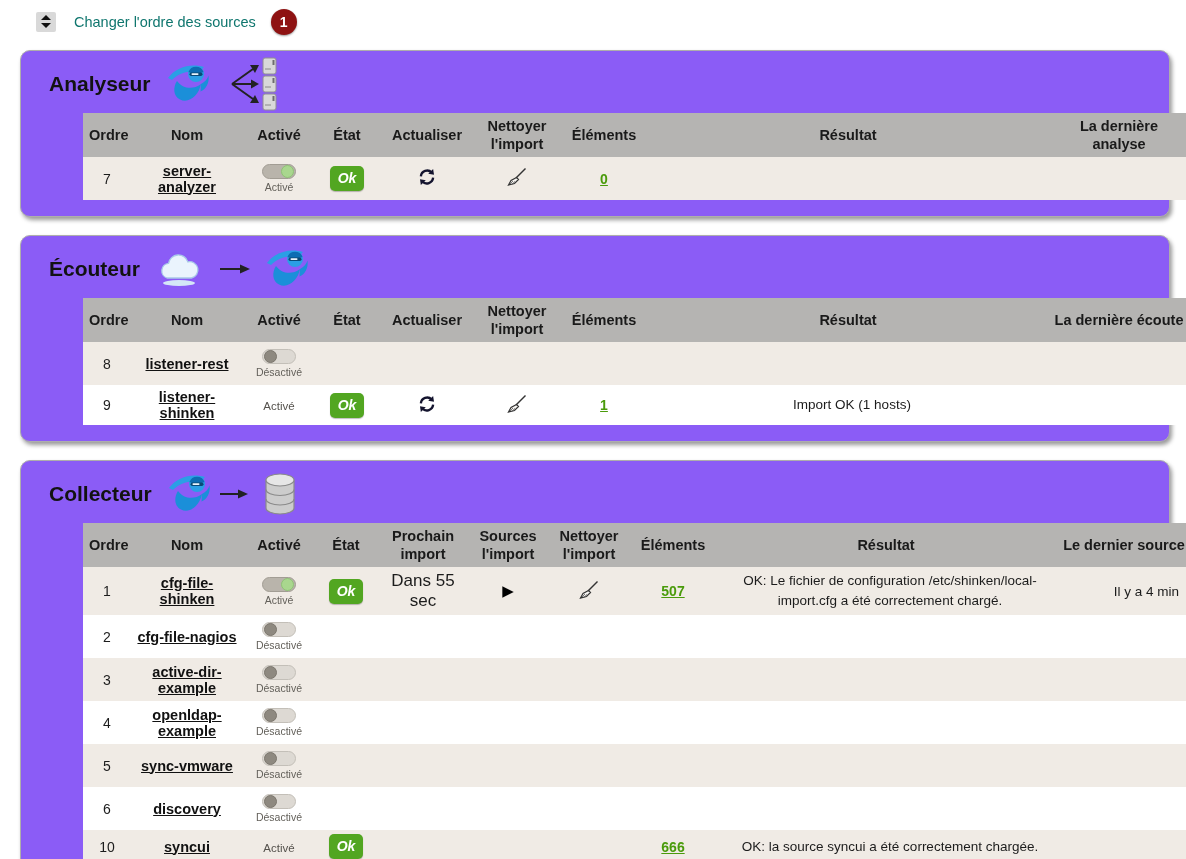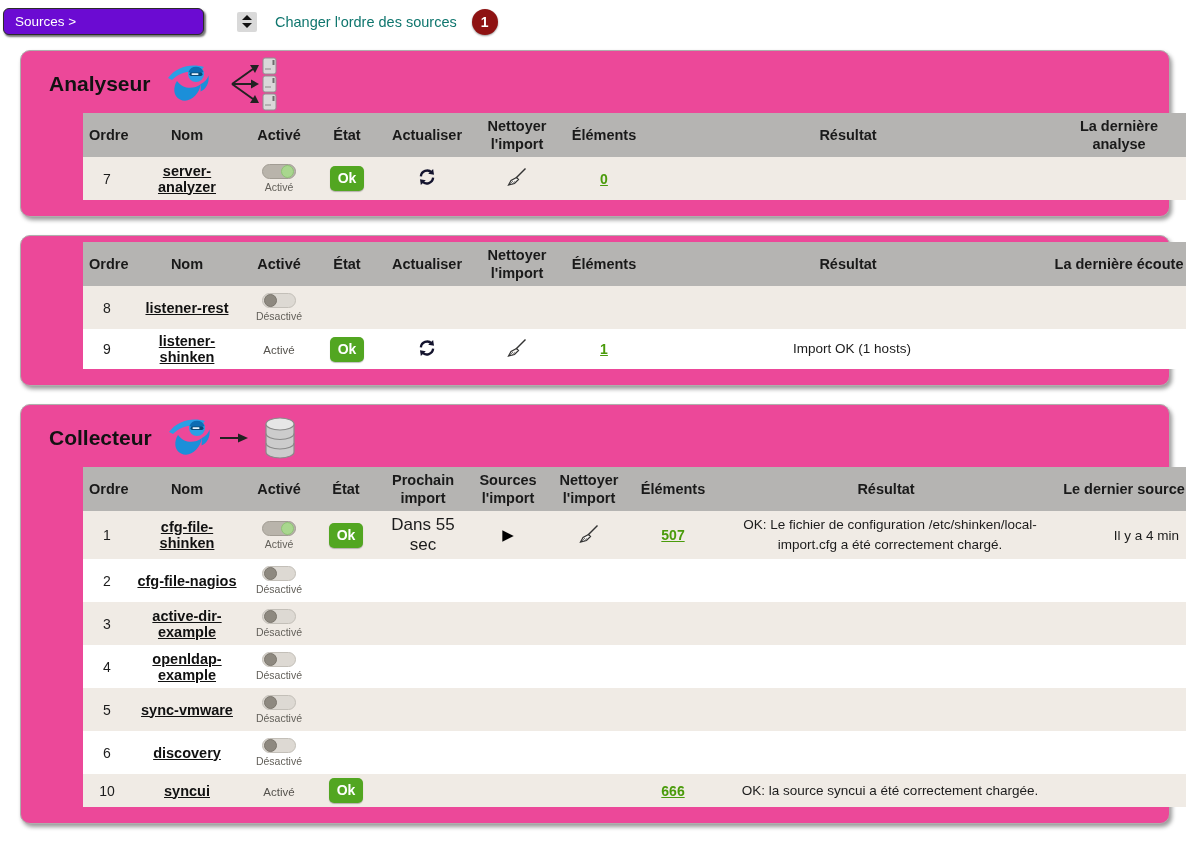--- a/index.html
+++ b/index.html
@@ -13,21 +13,21 @@
     font-size:13.5px; display:flex; align-items:center; padding-left:11px; cursor:pointer;
     font-family:"Liberation Sans", sans-serif; }
   .sort-box { margin-left:33px; width:20px; height:20px; background:#d9d9d9;
     display:flex; align-items:center; justify-content:center; cursor:pointer; border-radius:2px; }
   .reorder-text { margin-left:18px; font-size:14.5px; color:#0f766e; }
   .count-badge { margin-left:15px; width:26px; height:26px; border-radius:50%;
     background:#8e1212; color:#fff; font-size:14px; font-weight:bold;
     display:flex; align-items:center; justify-content:center; box-shadow:0 1px 2px rgba(0,0,0,.4); }
 
   
-  .panel { margin:12px 16px 18px 20px; background:#ec4899; border:1px solid #aeaeac;
+  .panel { margin:12px 16px 18px 20px; background:#8b5cf6; border:1px solid #aeaeac;
     border-radius:10px; box-shadow:2px 3px 4px rgba(0,0,0,.4); padding:6px 22px 16px 22px; }
   .section-title { display:flex; align-items:center; gap:14px; padding:6px 0 8px 6px; height:56px; }
   .section-title h2 { font-size:21px; margin:0; color:#121212; font-weight:bold; }
 
   
   table { width:100%; border-collapse:collapse; table-layout:fixed; background:#fff;margin-left:40px; }
   thead th { background:#b5b4b2; color:#1a1a1a; font-size:14.5px; font-weight:bold;
     height:44px; text-align:center; padding:2px 6px; line-height:1.25; }
   thead th:last-child { text-align:center; padding-right:2px; }
   tbody td { font-size:14px; text-align:center; padding:4px 6px; vertical-align:middle; }
@@ -43,30 +43,29 @@
   .toggle { position:relative; display:inline-block; width:34px; height:15px; border-radius:8px; cursor:pointer; }
   .toggle .knob { position:absolute; top:0; width:13px; height:13px; border-radius:50%; }
   .toggle.on  { background:#b9b4ab; border:1px solid #a29d94; }
   .toggle.on .knob  { right:1px; background:#a9d78e; border:1px solid #8fc276; }
   .toggle.off { background:#ddd9d3; border:1px solid #c3bfb8; }
   .toggle.off .knob { left:1px; background:#8e8980; border:1px solid #7b766d; }
   .tg-label { font-size:10.5px; color:#63605a; margin-top:2px; }
   .active-text { font-size:11.5px; color:#55524d; }
 
   .ok-badge { background:#52a621; color:#fff; font-size:14px; font-weight:bold;
-    padding:4px 8px 5px; border-radius:5px; display:inline-block; box-shadow:0 1px 1px rgba(0,0,0,.25); }
+    padding:4px 8px 5px; border-radius:5px; display:inline-block; box-shadow:0 1px 1px rgba(0,0,0,.25);font-style:italic; }
 
   .icon-btn { background:none; border:none; padding:0; cursor:pointer; line-height:0; }
   .play-glyph { font-size:15px; color:#000; cursor:pointer; }
 </style>
 </head>
 <body>
 
 <div class="topbar">
-  <button class="sources-btn">Sources &gt;</button>
   <span class="sort-box">
     <svg width="10" height="13" viewBox="0 0 10 13">
       <polygon points="5,0 10,5 0,5" fill="#111"></polygon>
       <polygon points="0,8 10,8 5,13" fill="#111"></polygon>
     </svg>
   </span>
   <span class="reorder-text">Changer l'ordre des sources</span>
   <span class="count-badge">1</span>
 </div>
 
@@ -175,20 +174,40 @@
           <a class="num-link">0</a>
         </td>
         <td class="resultat"></td>
         <td class="last"></td>
       </tr>
     </tbody>
   </table>
 </div>
 
 <div class="panel">
+  <div class="section-title">
+    <h2>Écouteur</h2>
+    <svg width="52" height="36" viewBox="0 0 52 36">
+      <ellipse cx="25" cy="32" rx="16" ry="3" fill="#d4e6f7"></ellipse>
+      <path d="M13 27 a7.5 7.5 0 0 1 1.5 -14.6 a10 10 0 0 1 19.4 -1.5 a7 7 0 0 1 3.6 16.1 Z" fill="#eaf4fd" stroke="#a9c9e8" stroke-width="1.3"></path>
+    </svg>
+    <svg width="30" height="12" viewBox="0 0 30 12">
+      <line x1="0" y1="6" x2="22" y2="6" stroke="#222" stroke-width="2"></line>
+      <polygon points="30,6 20,1.5 20,10.5" fill="#222"></polygon>
+    </svg>
+    <svg width="50" height="46" viewBox="0 0 50 46">
+      <path d="M3 17 C11 6 26 2 39 6 L34 11 C24 9 13 12 7 19 Z" fill="#2a9fe5"></path>
+      <circle cx="31" cy="13" r="8" fill="#2a9fe5"></circle>
+      <path d="M23.5 11 a8 8 0 0 1 15 0 l-4 1.6 a11 11 0 0 0 -7.5 0 Z" fill="#0c6db3"></path>
+      <rect x="24.5" y="11.5" width="13" height="3.4" rx="1.7" fill="#0a4a77"></rect>
+      <rect x="26.5" y="12.3" width="7" height="1.7" rx="0.8" fill="#e8f4fc"></rect>
+      <path d="M12 20 C18 28 28 29 36 23 C34 34 24 43 15 38.5 C8 35 8 26 12 20 Z" fill="#1b8fd9"></path>
+      <path d="M36 23 C40 21 42.5 18 43.5 14.5 C44.5 22 41 28.5 35.5 30.5 Z" fill="#1b8fd9"></path>
+    </svg>
+  </div>
 
   <table>
     <colgroup>
       <col style="width:48px">
         <col style="width:112px">
         <col style="width:72px">
         <col style="width:64px">
       <col style="width:96px">
         <col style="width:84px">
         <col style="width:90px">

